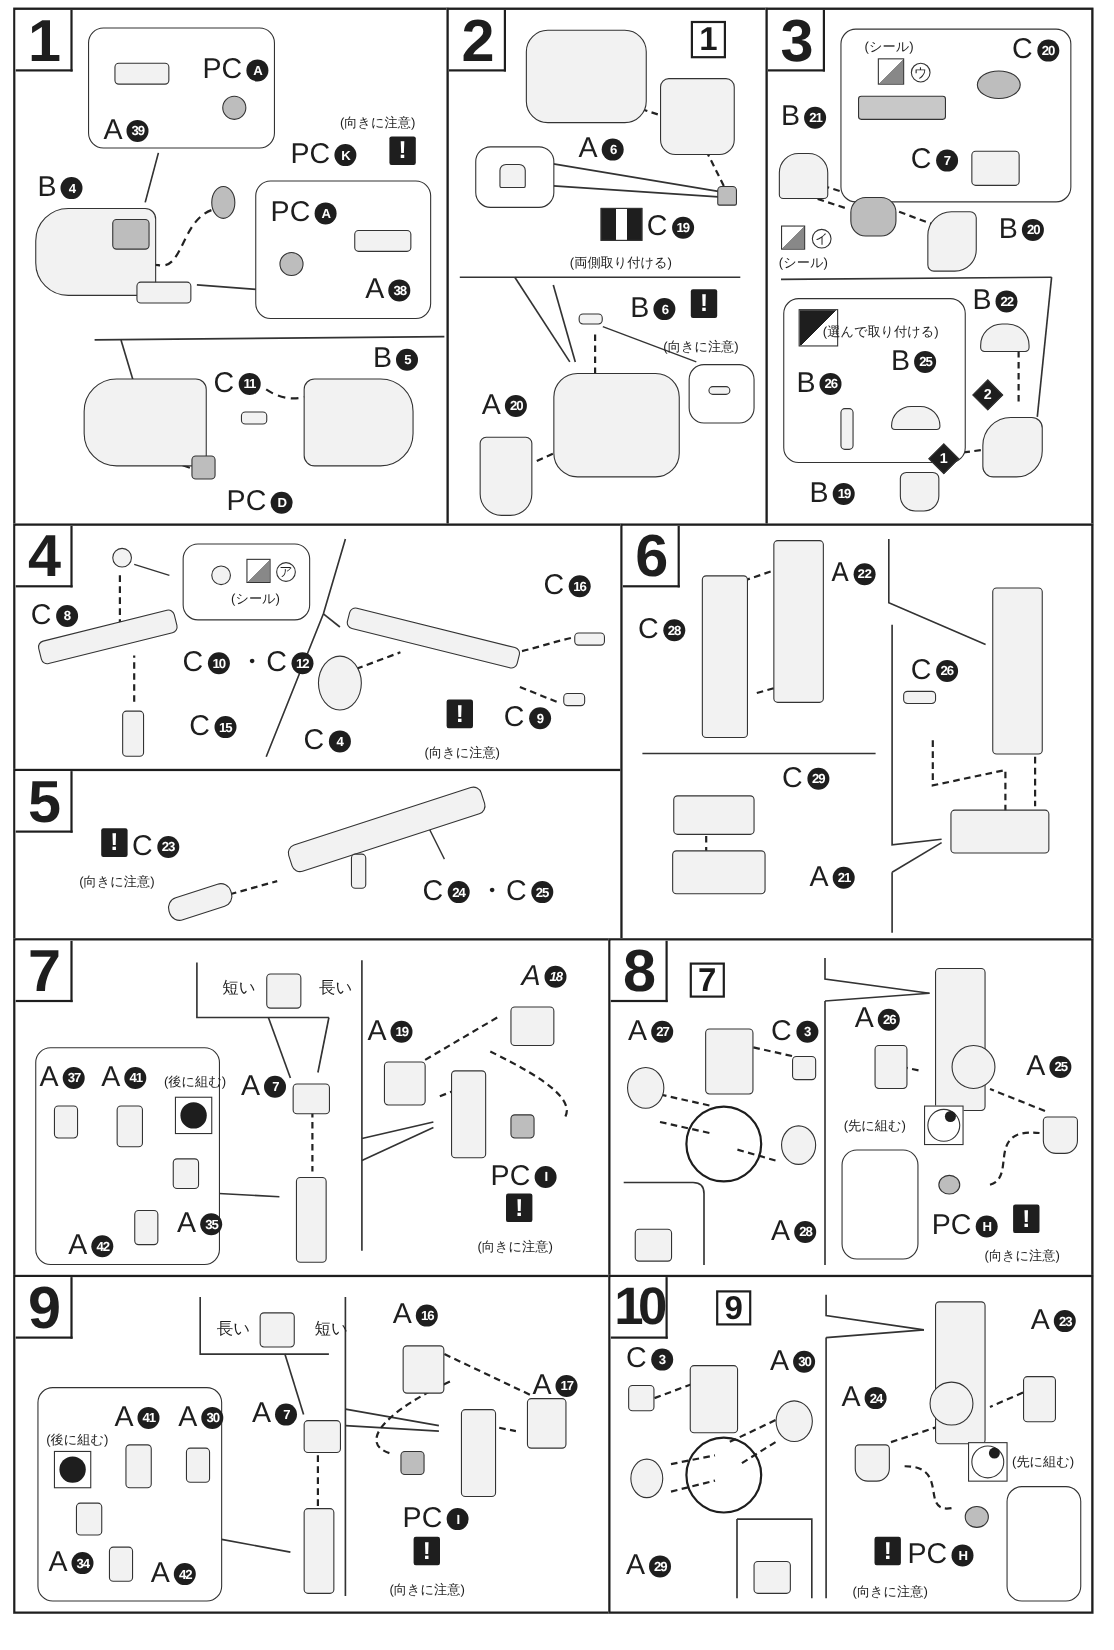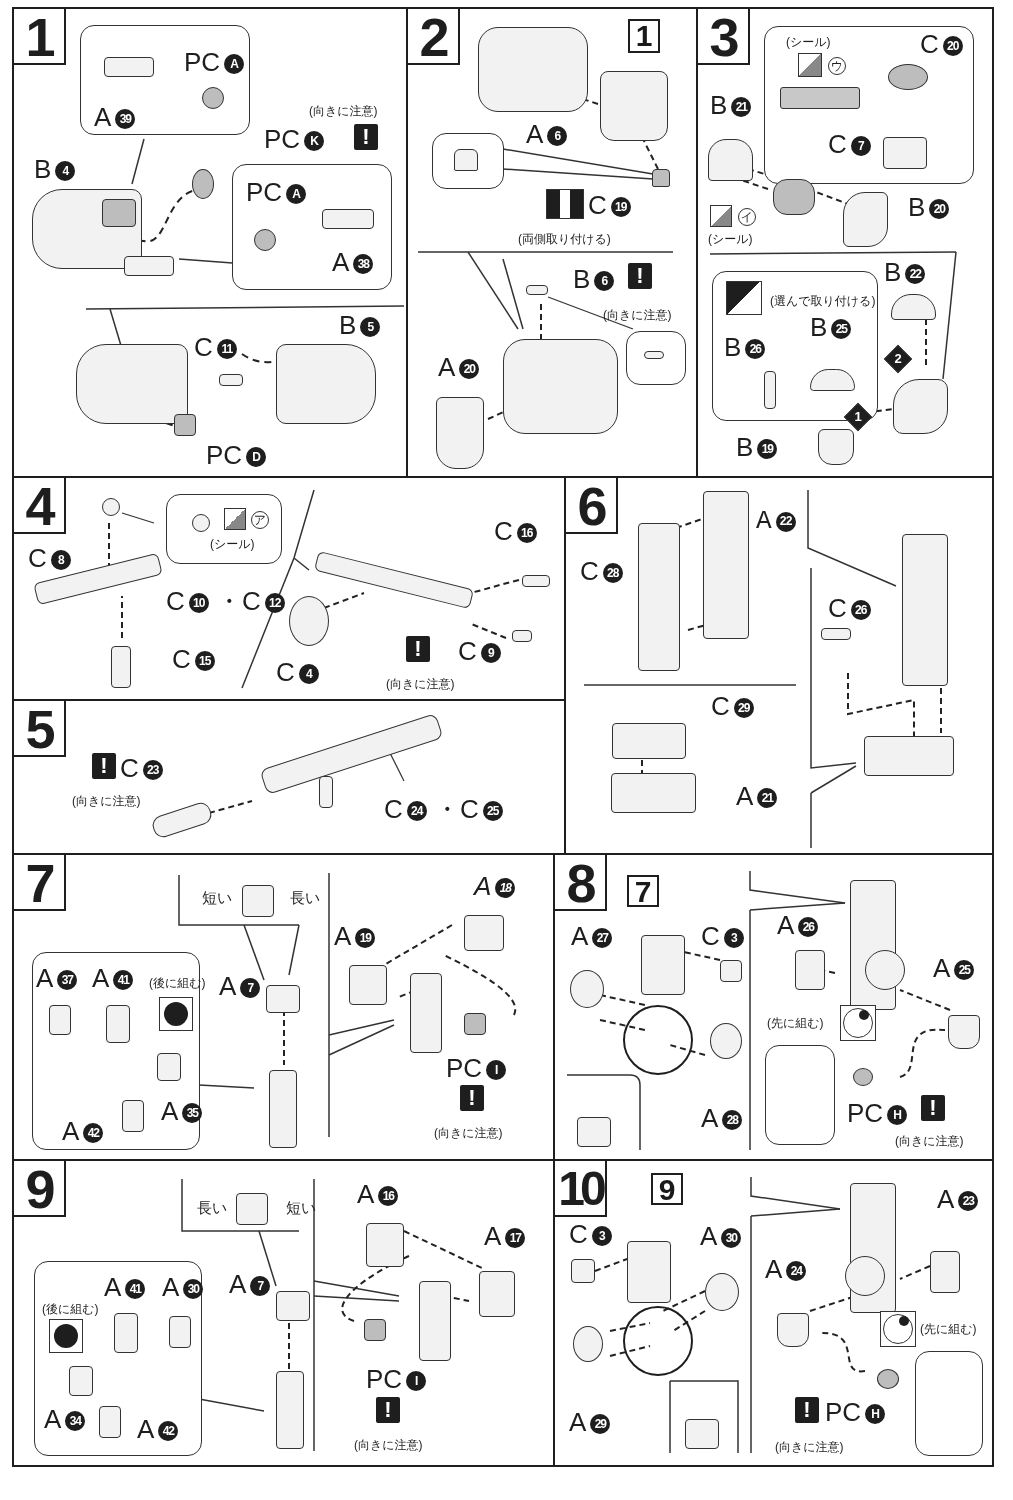--- a/index.html
+++ b/index.html
@@ -134,21 +134,21 @@
   <div class="part" style="left:10px;top:130px;width:45px;height:42px;border-radius:18px 18px 4px 4px;"></div>
   <div class="part dark" style="left:75px;top:170px;width:42px;height:36px;border-radius:14px;"></div>
   <div class="sym" style="left:12px;top:196px;width:22px;height:22px;background:linear-gradient(135deg,#fff 50%,#888 50%);"></div>
   <div class="note" style="left:40px;top:199px;border:1px solid #333;border-radius:50%;width:16px;height:16px;text-align:center;line-height:16px;">イ</div>
   <div class="note" style="left:10px;top:222px;">(シール)</div>
   <div class="part" style="left:145px;top:183px;width:45px;height:55px;border-radius:22px 6px 20px 6px;"></div>
   <div class="lbl" style="left:210px;top:185px;"><span>B</span><span class="circ">20</span></div>
 
   <div class="bubble" style="left:14px;top:262px;width:166px;height:150px;"></div>
   <div class="sym" style="left:28px;top:272px;width:36px;height:34px;background:linear-gradient(135deg,#1e1e1e 50%,#fff 50%);"></div>
-  <div class="note" style="left:72px;top:284px;text-align:right;">(選んで取り付ける)</div>
+  <div class="note" style="left:50px;top:284px;text-align:right;">(選んで取り付ける)</div>
   <div class="lbl" style="left:186px;top:250px;"><span>B</span><span class="circ">22</span></div>
   <div class="part" style="left:193px;top:285px;width:45px;height:26px;border-radius:20px 20px 4px 4px;"></div>
   <div class="lbl" style="left:26px;top:325px;"><span>B</span><span class="circ">26</span></div>
   <div class="part" style="left:66px;top:362px;width:12px;height:38px;"></div>
   <div class="lbl" style="left:112px;top:305px;"><span>B</span><span class="circ">25</span></div>
   <div class="part" style="left:112px;top:360px;width:45px;height:22px;border-radius:20px 20px 4px 4px;"></div>
   <div class="sym" style="left:190px;top:340px;width:20px;height:20px;background:#1e1e1e;transform:rotate(45deg);">
       <span style="display:block;transform:rotate(-45deg);color:#fff;font-weight:bold;font-size:13px;text-align:center;line-height:18px;">2</span>
     </div>
   <div class="part" style="left:195px;top:370px;width:55px;height:55px;border-radius:26px 10px 24px 10px;"></div>
@@ -362,21 +362,21 @@
     </div>
   <div class="part" style="left:100px;top:152px;width:24px;height:40px;"></div>
   <div class="part" style="left:155px;top:155px;width:22px;height:32px;"></div>
   <div class="part" style="left:55px;top:205px;width:24px;height:30px;"></div>
   <div class="lbl" style="left:30px;top:245px;"><span>A</span><span class="circ">34</span></div>
   <div class="part" style="left:85px;top:245px;width:22px;height:32px;"></div>
   <div class="lbl" style="left:123px;top:255px;"><span>A</span><span class="circ">42</span></div>
 
   <div class="lbl" style="left:343px;top:20px;"><span>A</span><span class="circ">16</span></div>
   <div class="part" style="left:352px;top:62px;width:38px;height:44px;"></div>
-  <div class="lbl" style="left:470px;top:62px;"><span>A</span><span class="circ">17</span></div>
+  <div class="lbl" style="left:470px;top:84px;"><span>A</span><span class="circ">17</span></div>
   <div class="part" style="left:465px;top:110px;width:36px;height:46px;"></div>
   <div class="part" style="left:405px;top:120px;width:32px;height:80px;"></div>
   <div class="part dark" style="left:350px;top:158px;width:22px;height:22px;"></div>
   <div class="lbl" style="left:352px;top:205px;"><span>PC</span><span class="circ">I</span></div>
   <div class="warn" style="left:362px;top:236px;">!</div>
   <div class="note" style="left:340px;top:276px;">(向きに注意)</div>
 </div>
 
 <div class="panel" style="left:553px;top:1159px;width:441px;height:308px;">
   <div class="step-num" style="width:52px;height:56px;font-size:48px;line-height:56px;letter-spacing:-5px;">10</div>

